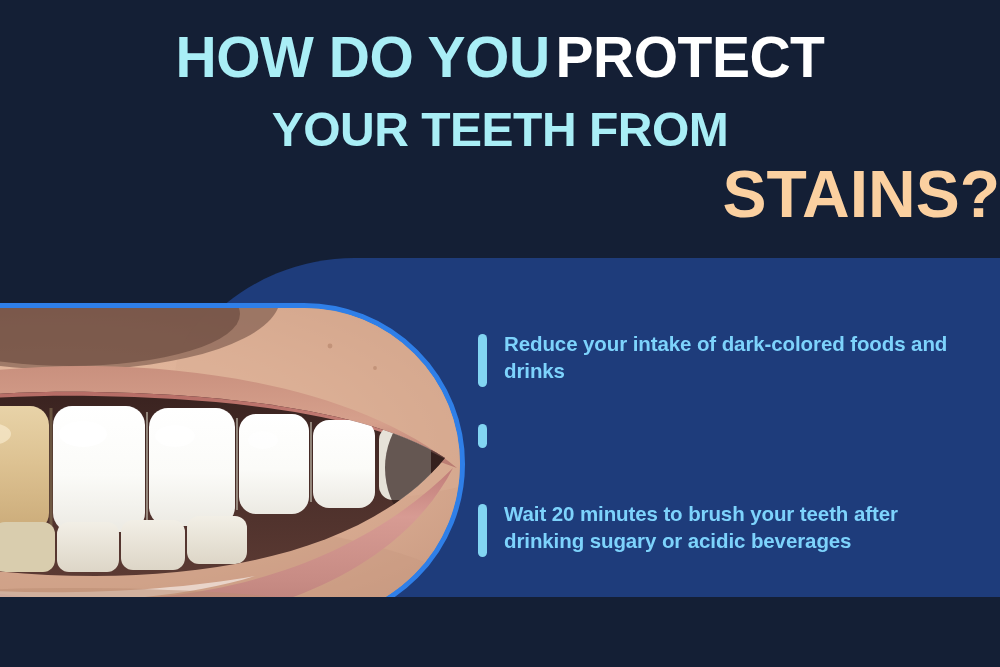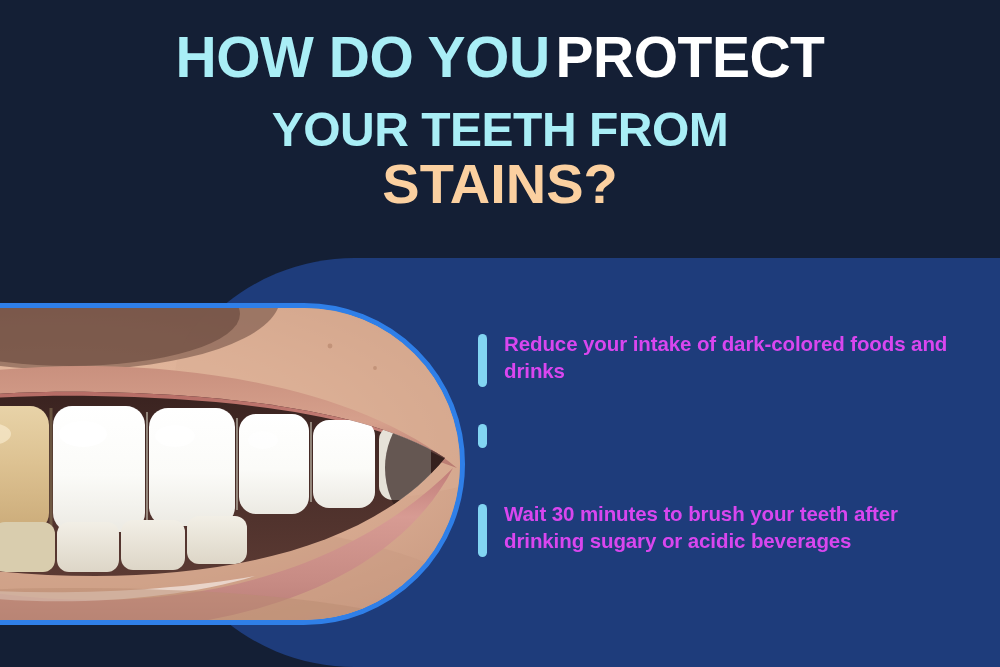--- a/index.html
+++ b/index.html
@@ -2,39 +2,39 @@
 <html><head>
 <meta charset="utf-8">
 <style>
   * { margin:0; padding:0; box-sizing:border-box; }
   html, body {
     width:1000px; height:667px; overflow:hidden;
     background:#141f35;
     font-family:"Liberation Sans", sans-serif;
   }
   #poster {
-    position:relative; width:1000px; height:667px;
+    position:relative; width:1000px; height:597px;
     background:#141f35; overflow:hidden;
   }
 
   
   .title-block {
     position:absolute; top:28px; left:0; width:1000px;
     text-align:center; z-index:6;
   }
   .title-line {
     font-weight:800;
     letter-spacing:-0.5px;
     line-height:1.02;
     white-space:nowrap;
     font-stretch:condensed;
   }
   .line1 { font-size:57px; }
   .line2 { font-size:48px; margin-top:20px; }
-  .line3 { font-size:56px; letter-spacing:0px; }
+  .line3 { font-size:66px; margin-top:6px; letter-spacing:0px;text-align:right; }
   .t-cyan  { color:#a9eef6; }
   .t-white { color:#ffffff; }
   .t-peach { color:#fbd0a0; }
   .line1 .t-cyan { margin-right:6px; }
 
   
   .blue-panel {
     position:absolute;
     left:150px; top:258px;
     width:850px; height:409px;
@@ -77,21 +77,21 @@
     flex:0 0 auto;
     width:9px;
     background:#82d5f2;
     border-radius:5px;
     margin-right:17px;
     margin-top:4px;
   }
   .bullet-item.two-line .bullet-mark { height:53px; }
   .bullet-item.one-line .bullet-mark { height:24px; }
   .bullet-text {
-    color:#d946ef;
+    color:#7dd3fc;
     font-size:20.5px;
     font-weight:700;
     line-height:1.32;
     letter-spacing:-0.1px;
   }
   .sp-1 { height:10px; }
   .sp-2 { height:14px; }
   .sp-3 { height:15px; }
 </style>
 </head>
@@ -249,18 +249,18 @@
 
     <div class="bullet-item one-line">
       <span class="bullet-mark"></span>
     </div>
     <div class="sp-2"></div>
 
     <div class="sp-3"></div>
 
     <div class="bullet-item two-line">
       <span class="bullet-mark"></span>
-      <span class="bullet-text">Wait 30 minutes to brush your teeth after drinking sugary or acidic beverages</span>
+      <span class="bullet-text">Wait 20 minutes to brush your teeth after drinking sugary or acidic beverages</span>
     </div>
 
   </div>
 
 </div>
 
 </body></html>

